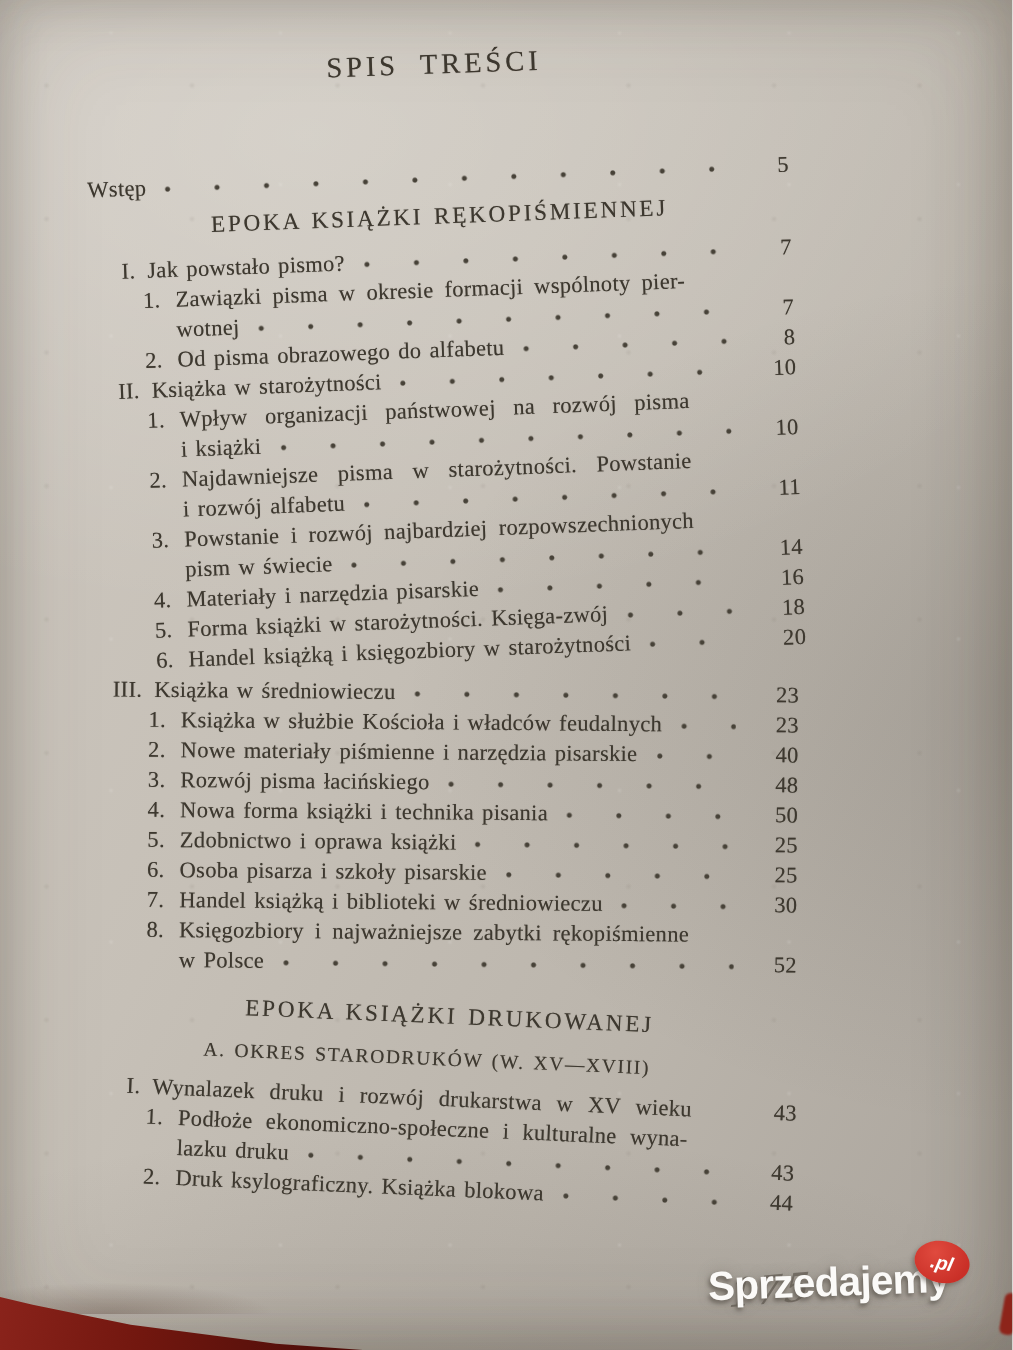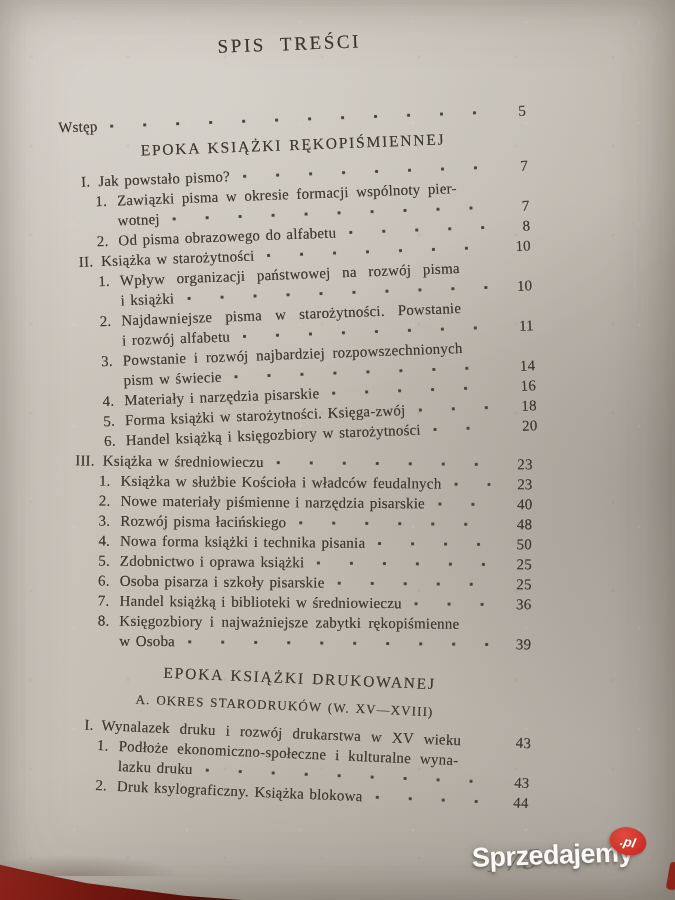--- a/index.html
+++ b/index.html
@@ -232,31 +232,31 @@
         <div class="line entry ind1 haspg">
           <span class="num">6.</span>
           <span class="txt">Osoba pisarza i szkoły pisarskie</span>
           <span class="leader"></span>
           <span class="pg">25</span>
         </div>
         <div class="line entry ind1 haspg">
           <span class="num">7.</span>
           <span class="txt">Handel książką i biblioteki w średniowieczu</span>
           <span class="leader"></span>
-          <span class="pg">36</span>
+          <span class="pg">30</span>
         </div>
         <div class="line entry ind1 spread">
           <span class="num">8.</span>
           <span class="txt">Księgozbiory i najważniejsze zabytki rękopiśmienne</span>
           <span class="pg ghost"></span>
         </div>
         <div class="line entry ind2 haspg">
-          <span class="txt">w Osoba</span>
-          <span class="leader"></span>
-          <span class="pg">39</span>
+          <span class="txt">w Polsce</span>
+          <span class="leader"></span>
+          <span class="pg">52</span>
         </div>
       </section>
     <section class="block rot-c">
         <div class="line heading">EPOKA KSIĄŻKI DRUKOWANEJ</div>
         <div class="line subheading">A. OKRES STARODRUKÓW (W. XV—XVIII)</div>
         <div class="line entry ind0 spread haspg">
           <span class="num">I.</span>
           <span class="txt">Wynalazek druku i rozwój drukarstwa w XV wieku</span>
           <span class="pg">43</span>
         </div>

